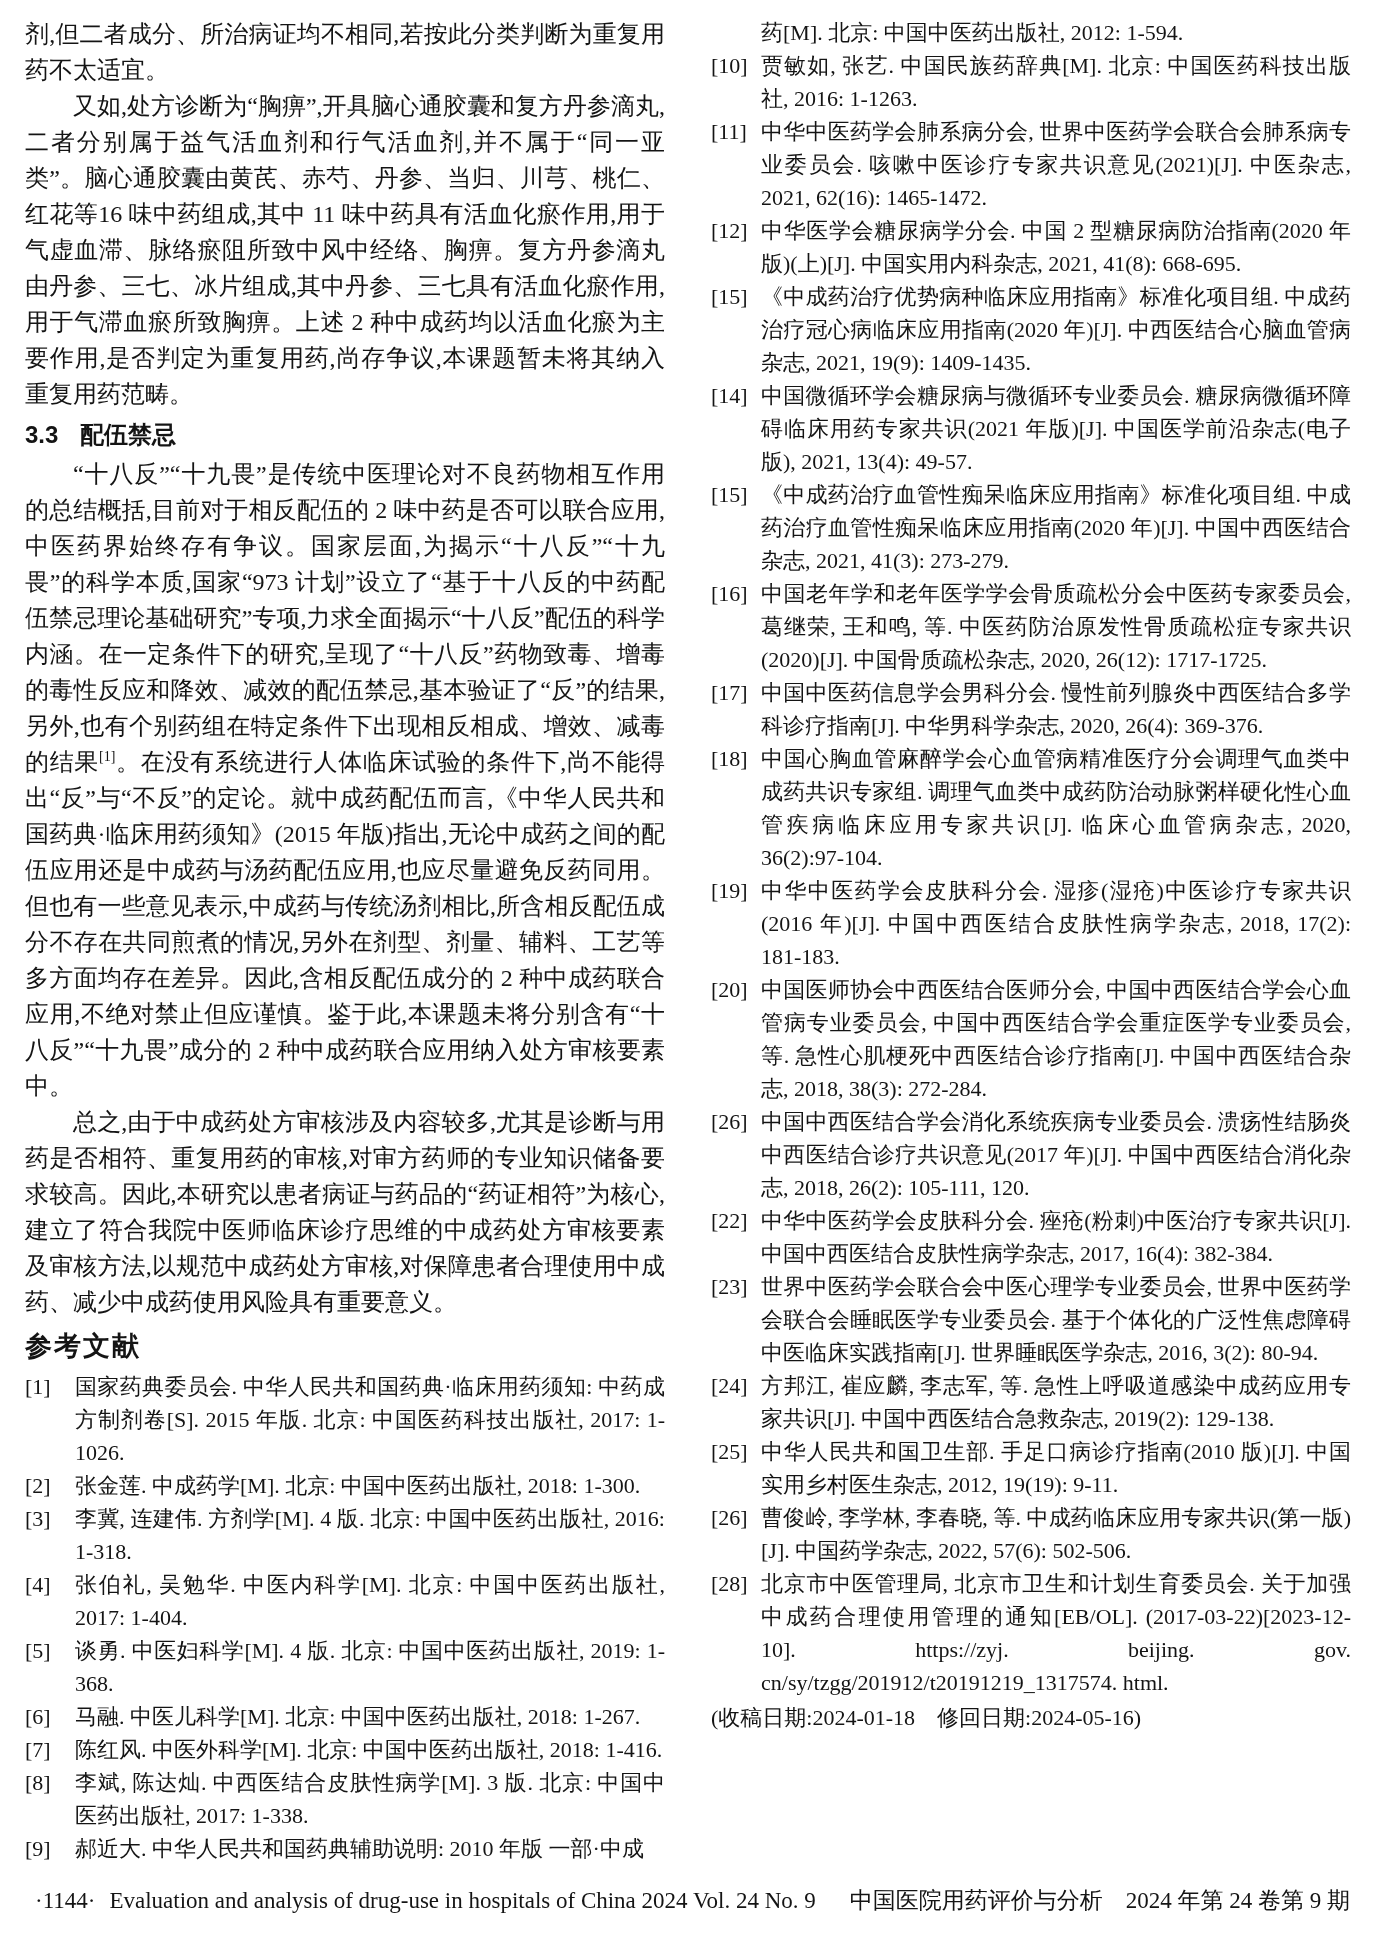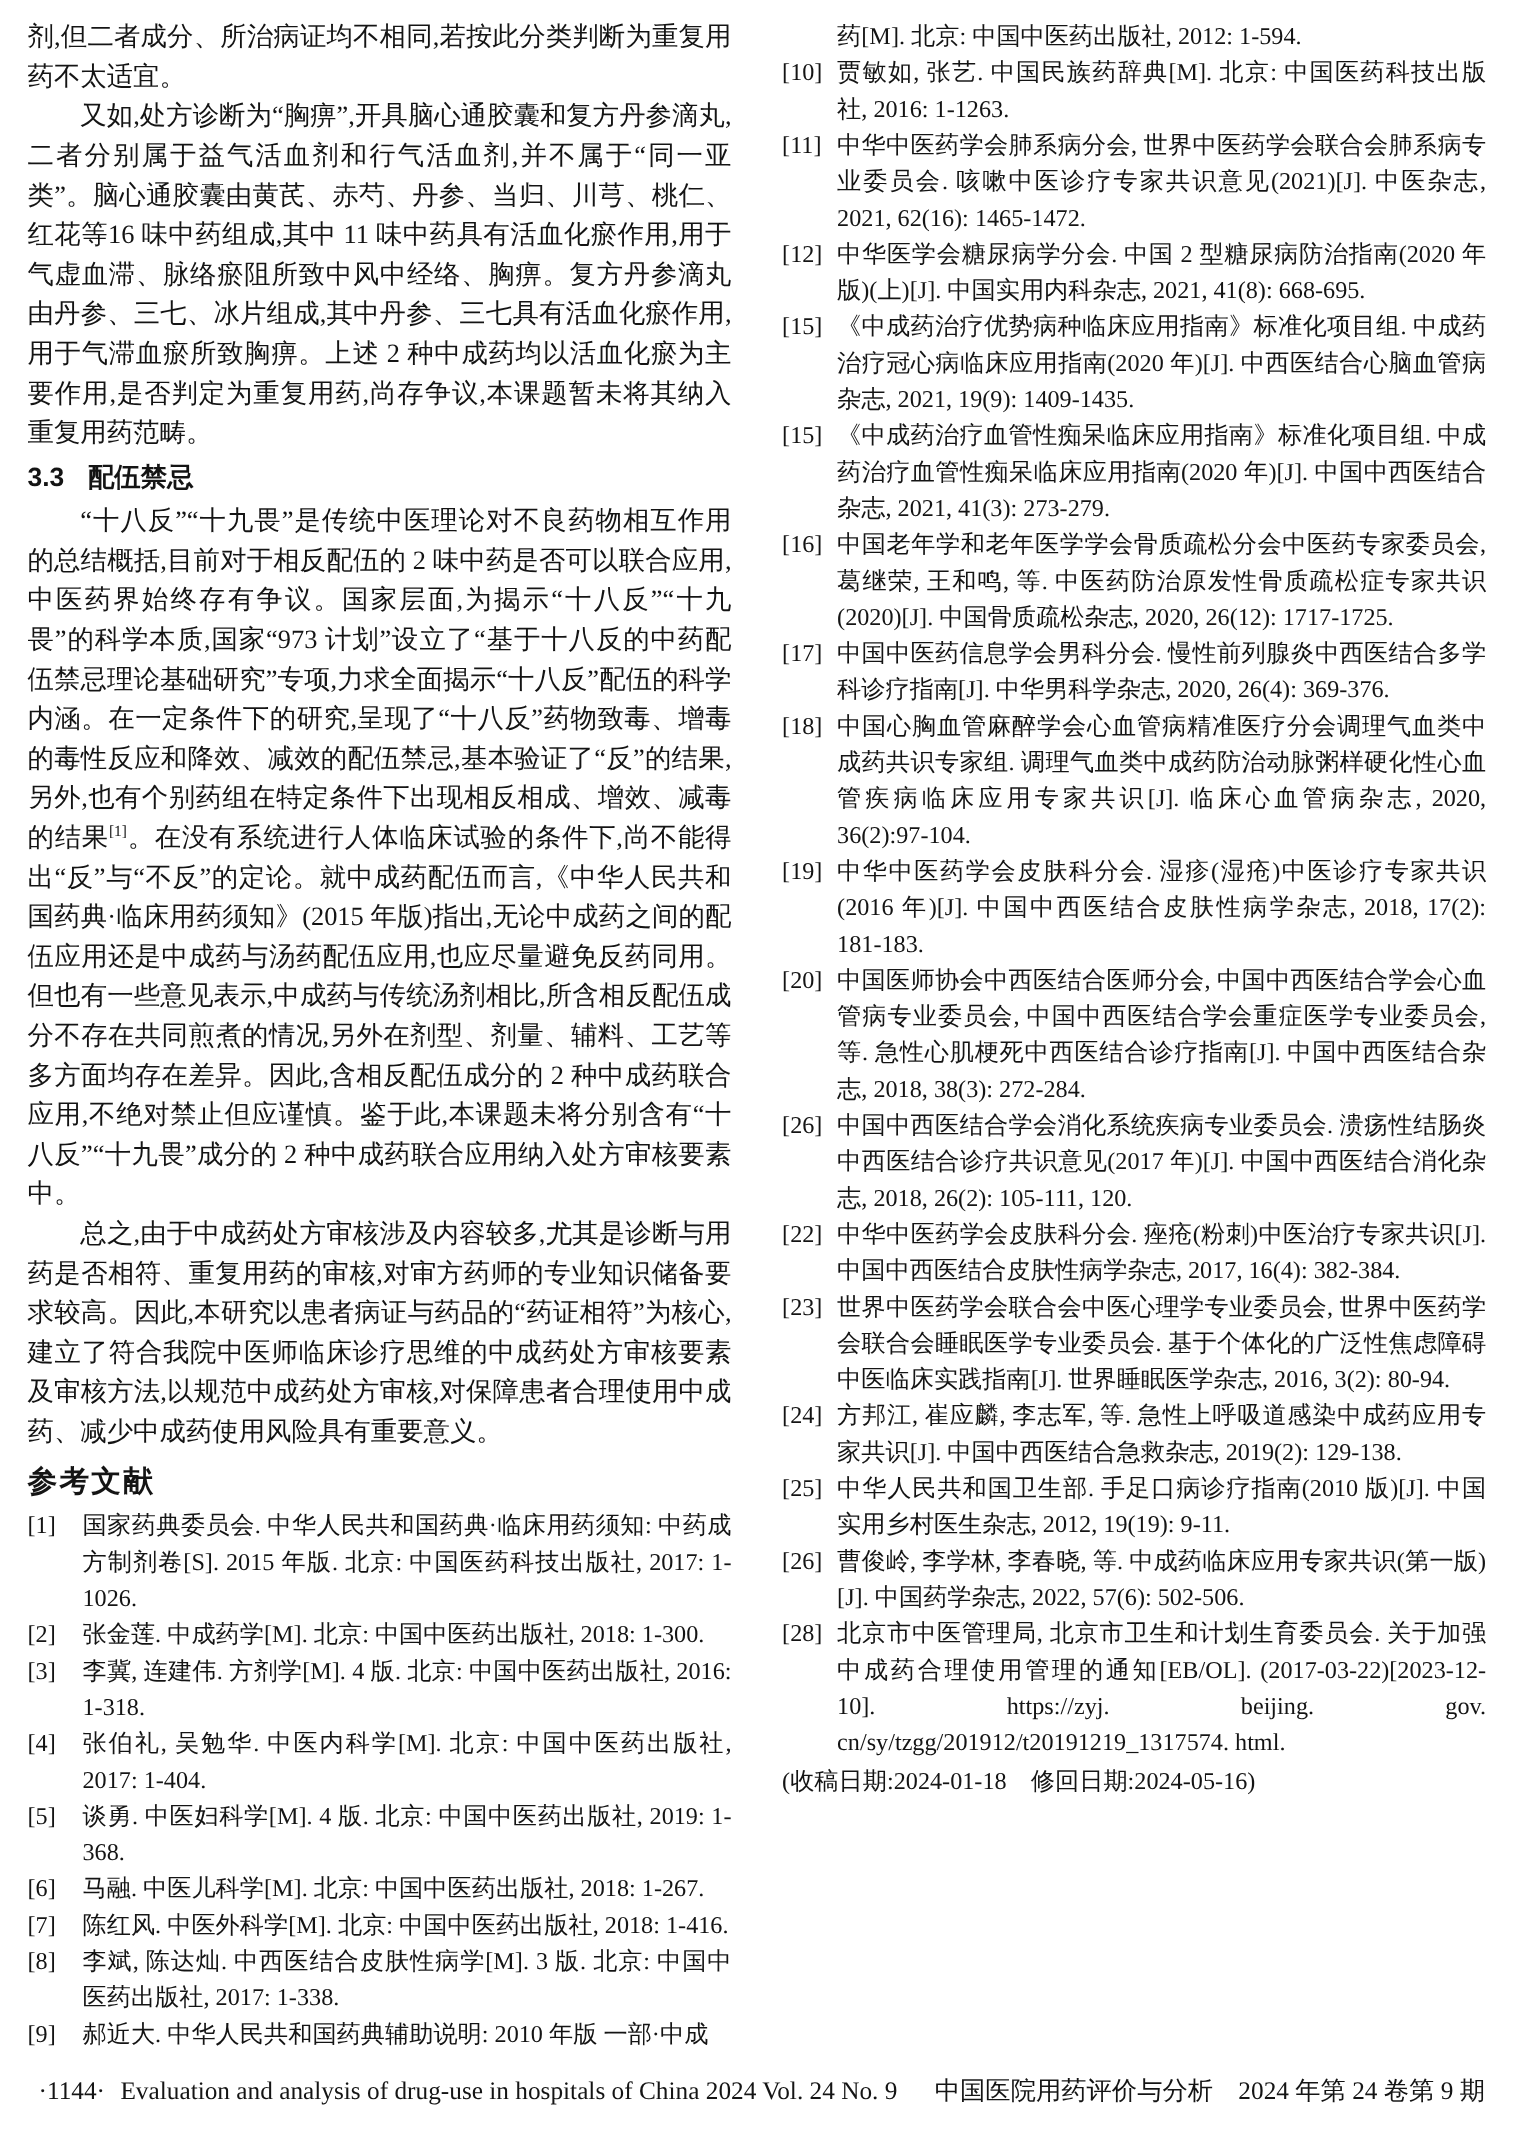--- a/index.html
+++ b/index.html
@@ -135,20 +135,21 @@
     </div>
 
     <div class="col">
       <div class="ref-cont">药[M]. 北京: 中国中医药出版社, 2012: 1-594.</div>
 
       <div class="refs">
           <div class="ref"><span class="ref-num">[10]</span><span>贾敏如, 张艺. 中国民族药辞典[M]. 北京: 中国医药科技出版社, 2016: 1-1263.</span></div>
           <div class="ref"><span class="ref-num">[11]</span><span>中华中医药学会肺系病分会, 世界中医药学会联合会肺系病专业委员会. 咳嗽中医诊疗专家共识意见(2021)[J]. 中医杂志, 2021, 62(16): 1465-1472.</span></div>
           <div class="ref"><span class="ref-num">[12]</span><span>中华医学会糖尿病学分会. 中国 2 型糖尿病防治指南(2020 年版)(上)[J]. 中国实用内科杂志, 2021, 41(8): 668-695.</span></div>
           <div class="ref"><span class="ref-num">[15]</span><span>《中成药治疗优势病种临床应用指南》标准化项目组. 中成药治疗冠心病临床应用指南(2020 年)[J]. 中西医结合心脑血管病杂志, 2021, 19(9): 1409-1435.</span></div>
+          <div class="ref"><span class="ref-num">[14]</span><span>中国微循环学会糖尿病与微循环专业委员会. 糖尿病微循环障碍临床用药专家共识(2021 年版)[J]. 中国医学前沿杂志(电子版), 2021, 13(4): 49-57.</span></div>
           <div class="ref"><span class="ref-num">[15]</span><span>《中成药治疗血管性痴呆临床应用指南》标准化项目组. 中成药治疗血管性痴呆临床应用指南(2020 年)[J]. 中国中西医结合杂志, 2021, 41(3): 273-279.</span></div>
           <div class="ref"><span class="ref-num">[16]</span><span>中国老年学和老年医学学会骨质疏松分会中医药专家委员会, 葛继荣, 王和鸣, 等. 中医药防治原发性骨质疏松症专家共识(2020)[J]. 中国骨质疏松杂志, 2020, 26(12): 1717-1725.</span></div>
           <div class="ref"><span class="ref-num">[17]</span><span>中国中医药信息学会男科分会. 慢性前列腺炎中西医结合多学科诊疗指南[J]. 中华男科学杂志, 2020, 26(4): 369-376.</span></div>
           <div class="ref"><span class="ref-num">[18]</span><span>中国心胸血管麻醉学会心血管病精准医疗分会调理气血类中成药共识专家组. 调理气血类中成药防治动脉粥样硬化性心血管疾病临床应用专家共识[J]. 临床心血管病杂志, 2020, 36(2):97-104.</span></div>
           <div class="ref"><span class="ref-num">[19]</span><span>中华中医药学会皮肤科分会. 湿疹(湿疮)中医诊疗专家共识(2016 年)[J]. 中国中西医结合皮肤性病学杂志, 2018, 17(2): 181-183.</span></div>
           <div class="ref"><span class="ref-num">[20]</span><span>中国医师协会中西医结合医师分会, 中国中西医结合学会心血管病专业委员会, 中国中西医结合学会重症医学专业委员会, 等. 急性心肌梗死中西医结合诊疗指南[J]. 中国中西医结合杂志, 2018, 38(3): 272-284.</span></div>
           <div class="ref"><span class="ref-num">[26]</span><span>中国中西医结合学会消化系统疾病专业委员会. 溃疡性结肠炎中西医结合诊疗共识意见(2017 年)[J]. 中国中西医结合消化杂志, 2018, 26(2): 105-111, 120.</span></div>
           <div class="ref"><span class="ref-num">[22]</span><span>中华中医药学会皮肤科分会. 痤疮(粉刺)中医治疗专家共识[J]. 中国中西医结合皮肤性病学杂志, 2017, 16(4): 382-384.</span></div>
           <div class="ref"><span class="ref-num">[23]</span><span>世界中医药学会联合会中医心理学专业委员会, 世界中医药学会联合会睡眠医学专业委员会. 基于个体化的广泛性焦虑障碍中医临床实践指南[J]. 世界睡眠医学杂志, 2016, 3(2): 80-94.</span></div>
           <div class="ref"><span class="ref-num">[24]</span><span>方邦江, 崔应麟, 李志军, 等. 急性上呼吸道感染中成药应用专家共识[J]. 中国中西医结合急救杂志, 2019(2): 129-138.</span></div>

